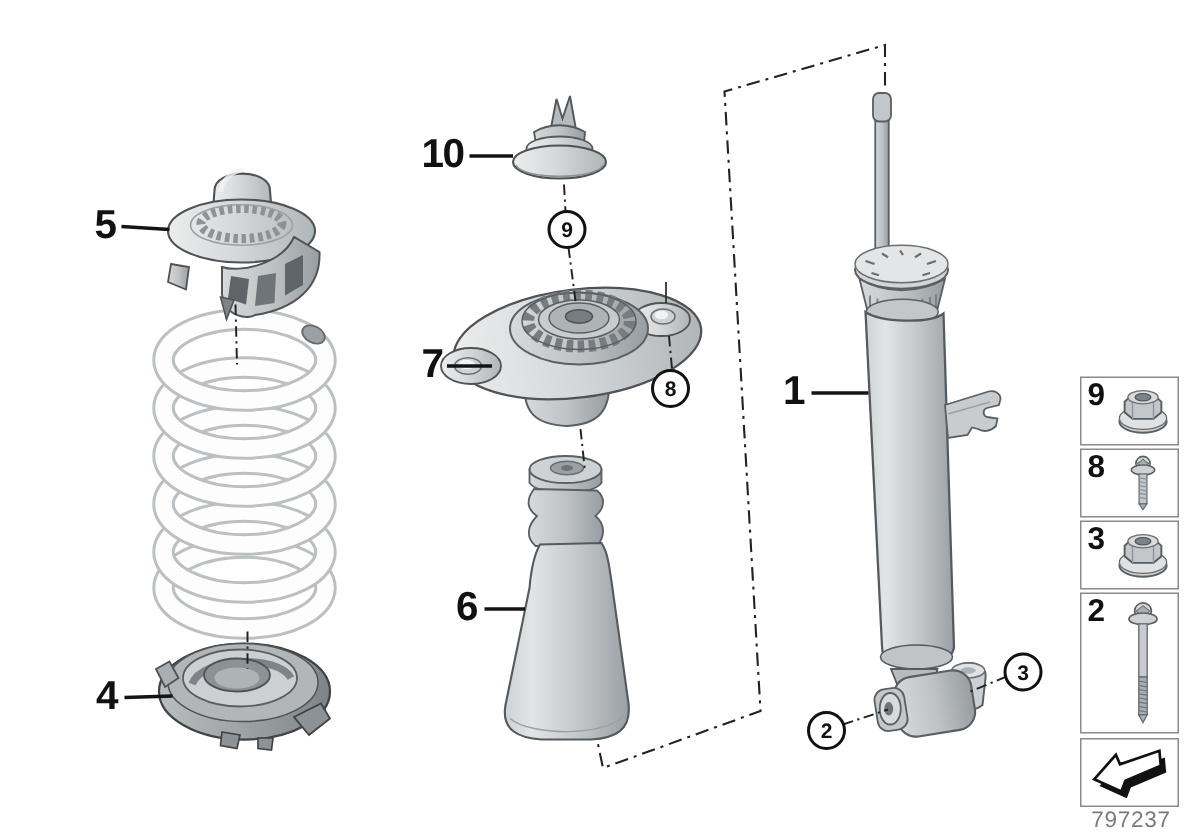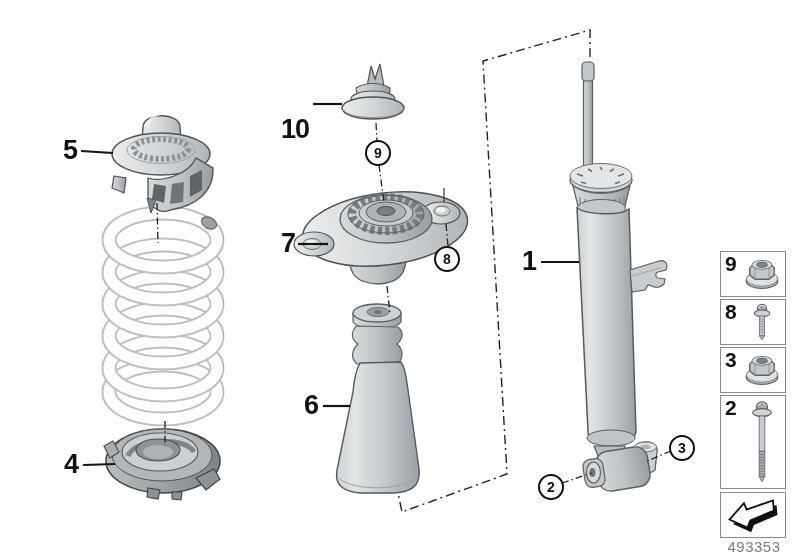--- a/index.html
+++ b/index.html
@@ -204,21 +204,21 @@
     <path d="M313,104 L342,104"></path>
     <path d="M298,244 L328,244"></path>
     <path d="M323,406 L350,406"></path>
     <path d="M83,465 L115,464"></path>
     <path d="M541,262 L579,262"></path>
   </g>
   <line x1="444" y1="188" x2="444" y2="202" stroke="#333" stroke-width="1.2"></line>
 </svg>
 
 <div class="callout" style="left:70px;top:150px;">5</div>
-<div class="callout" style="left:295px;top:103px;margin-top:26px;">10</div>
+<div class="callout" style="left:295px;top:103px;">10</div>
 <div class="callout" style="left:288px;top:243px;">7</div>
 <div class="callout" style="left:311px;top:405px;">6</div>
 <div class="callout" style="left:71px;top:464px;">4</div>
 <div class="callout" style="left:529px;top:261px;">1</div>
 
 <div class="circle-callout" style="left:378px;top:153px;">9</div>
 <div class="circle-callout" style="left:447px;top:259px;">8</div>
 <div class="circle-callout" style="left:551px;top:487px;">2</div>
 <div class="circle-callout" style="left:682px;top:448px;">3</div>
 
@@ -299,13 +299,13 @@
 
 <div class="fastener-box arrow-box" style="top:492px;height:46px;">
   <span class="icon-wrap">
     <svg width="58" height="42" viewBox="0 0 64 46">
       <path d="M10,33 L26,15 L29,22 L58,12 L59,23 L33,34 L30,42 Z" fill="#111"></path>
       <path d="M6,28 L22,10 L25,17 L54,7 L55,18 L29,29 L26,37 Z" fill="#ffffff" stroke="#111" stroke-width="2" stroke-linejoin="miter"></path>
     </svg>
   </span>
 </div>
 
-<div class="image-number">493353</div>
+<div class="image-number">797237</div>
 
 </body></html>

